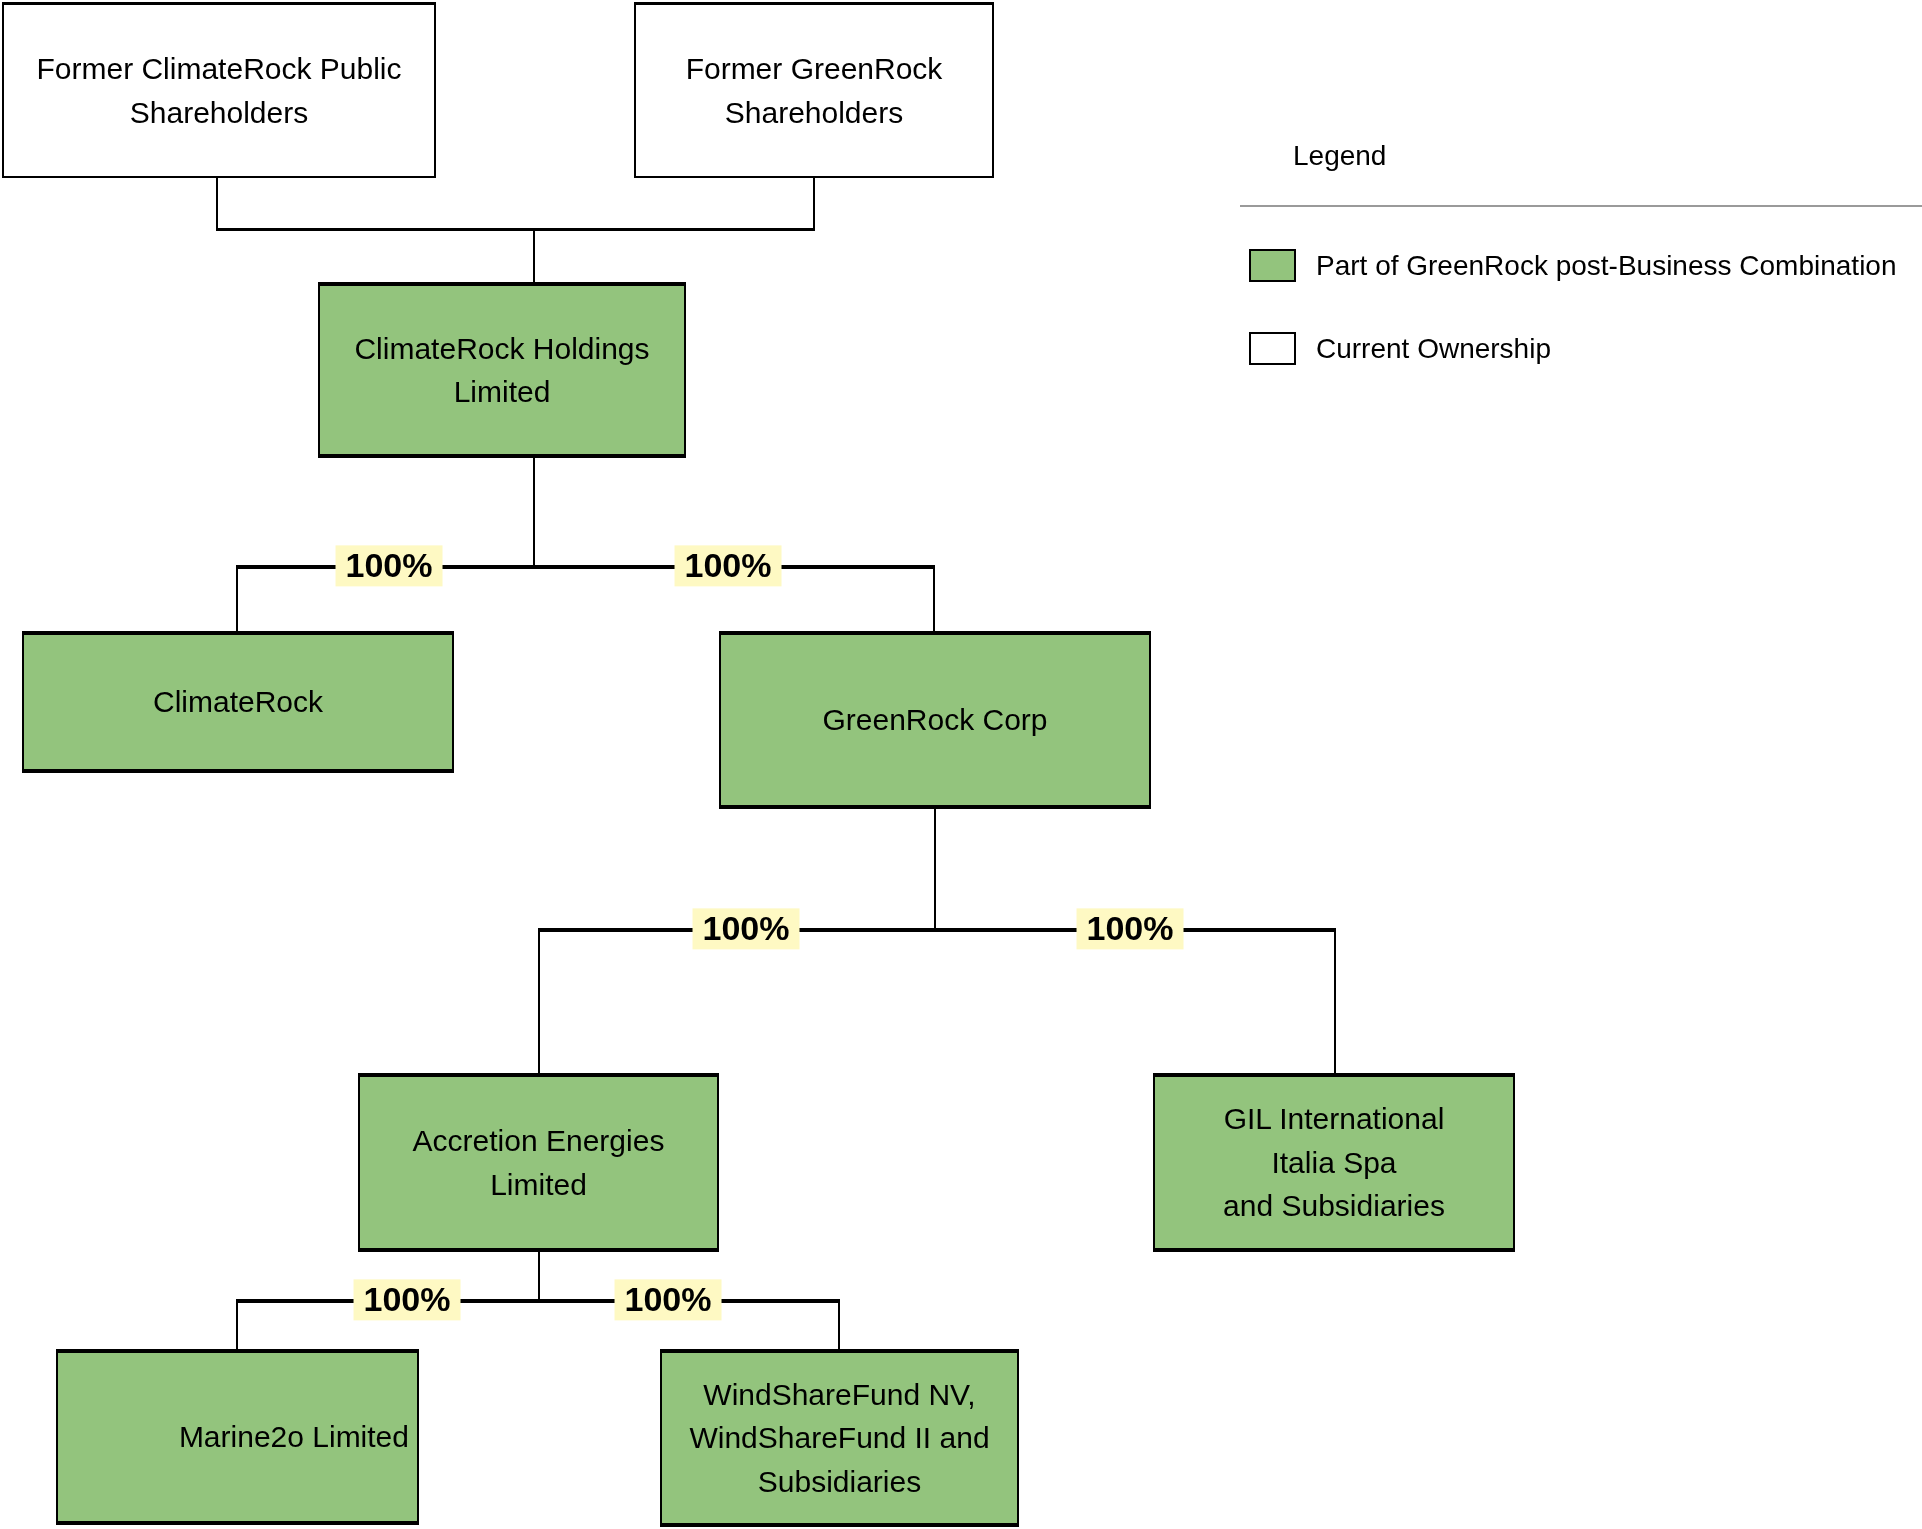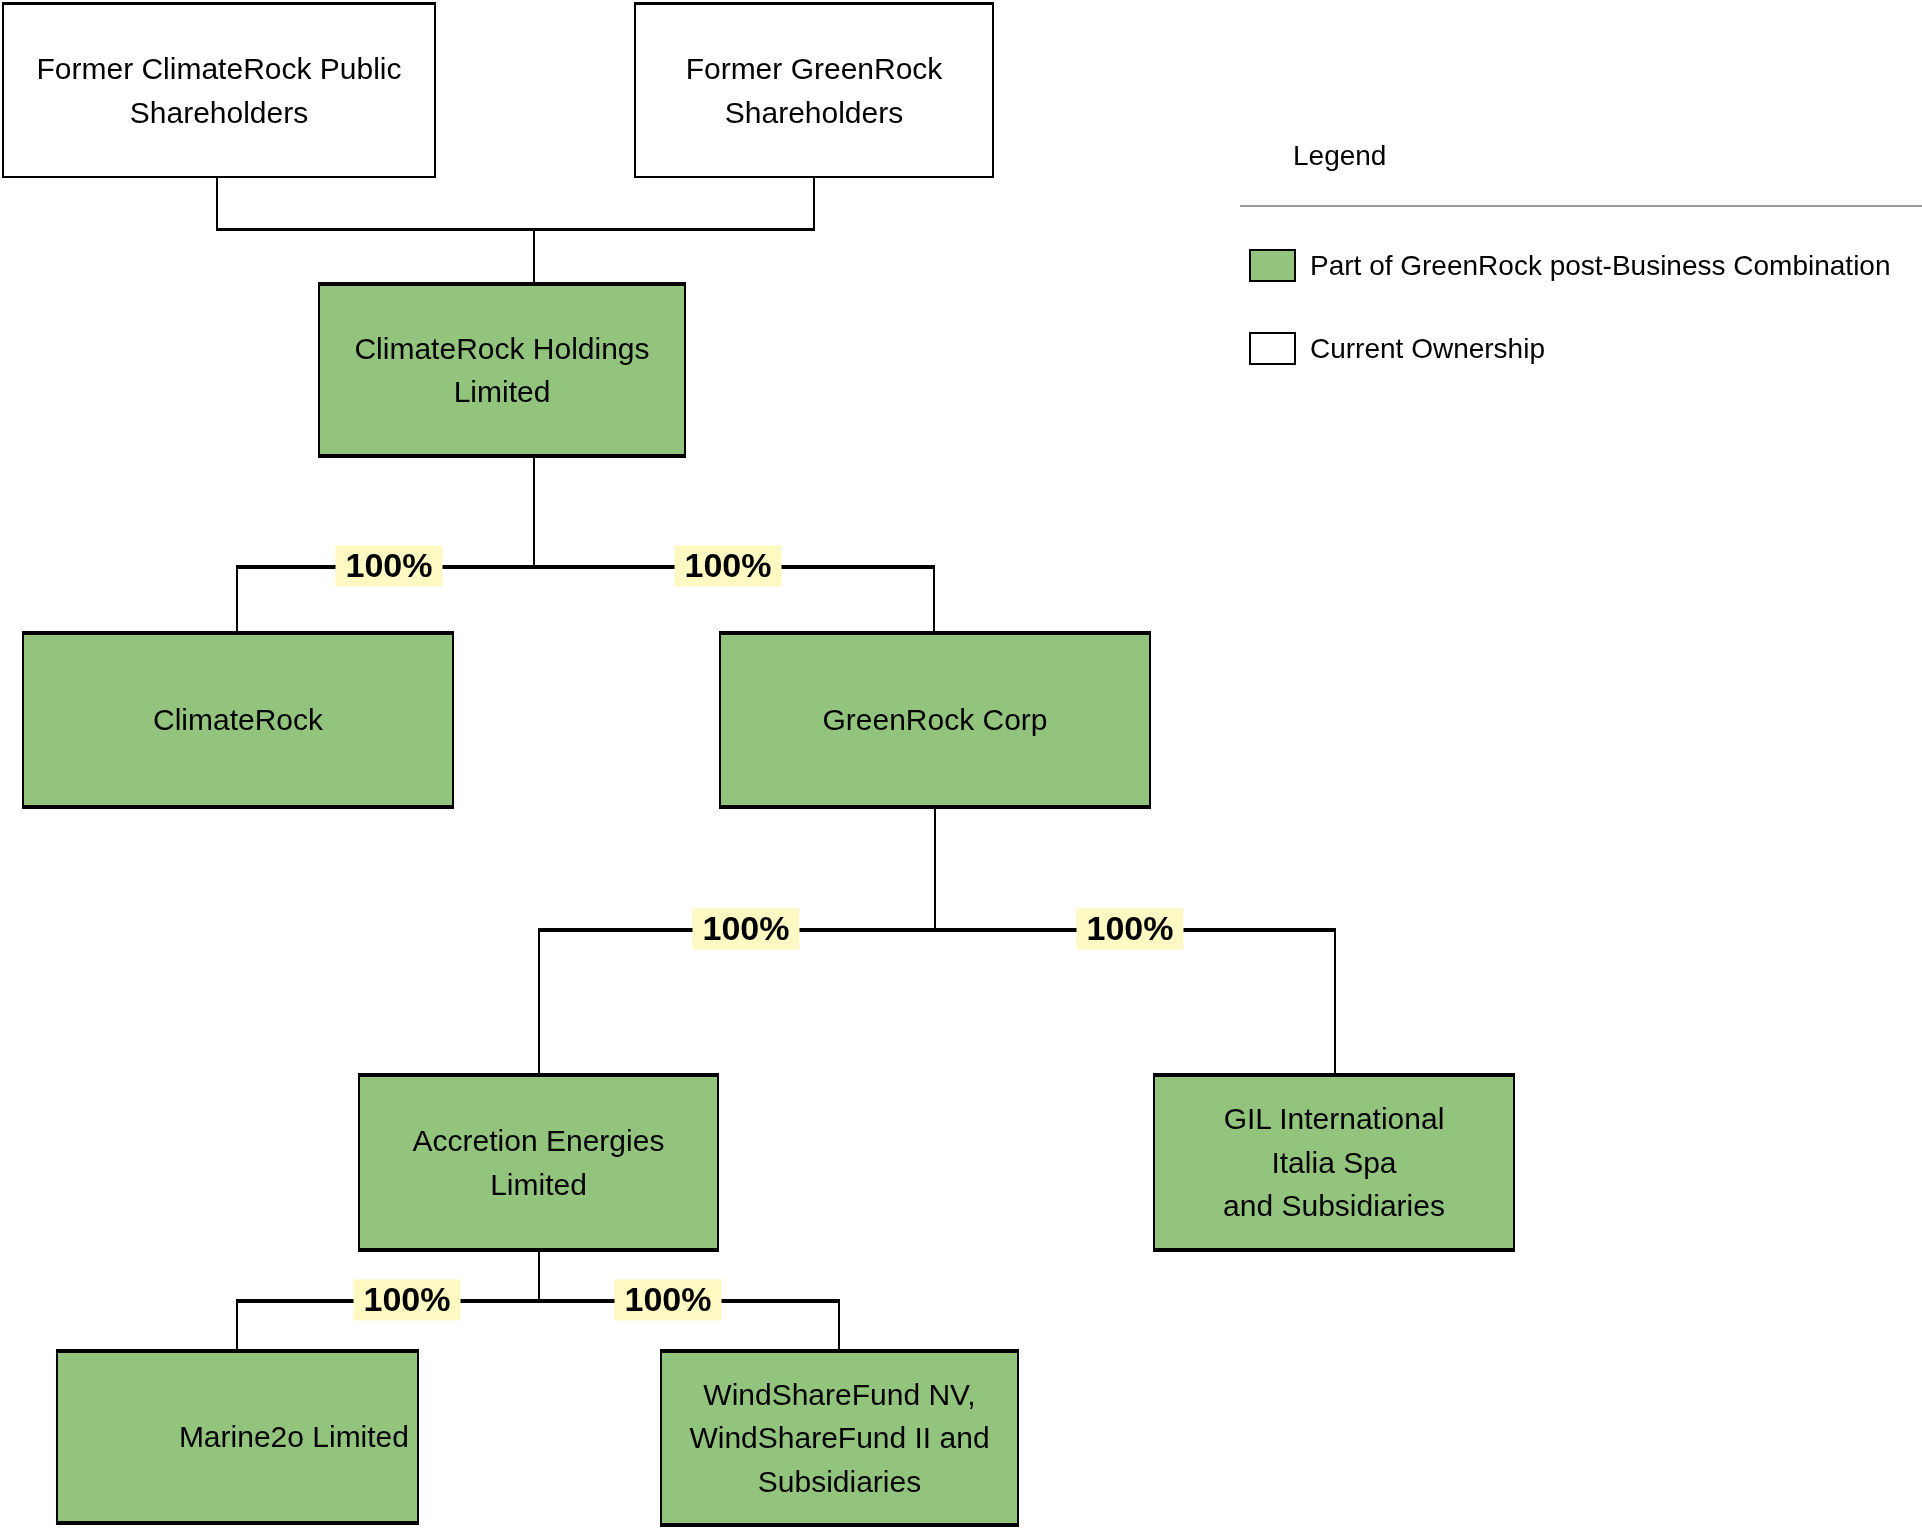--- a/index.html
+++ b/index.html
@@ -67,21 +67,21 @@
     top: 205px;
     width: 682px;
     height: 2px;
     background: #9a9a9a;
   }
   .legend-row {
     position: absolute;
     left: 1249px;
     display: flex;
     align-items: center;
-    gap: 14px;
+    gap: 20px;
     justify-content: flex-end;
   }
   .legend-row.row1 { top: 249px; }
   .legend-row.row2 { top: 332px; }
   .legend-swatch {
     box-sizing: border-box;
     width: 47px;
     height: 33px;
     border: 2px solid #000000;
     flex: 0 0 auto;
@@ -129,21 +129,21 @@
 Shareholders</span>
   </div>
   <div class="node white" style="left:634px;  top:2px;    width:360px; height:176px;">
     <span class="node-label">Former GreenRock
 Shareholders</span>
   </div>
   <div class="node green" style="left:318px;  top:282px;  width:368px; height:176px;">
     <span class="node-label">ClimateRock Holdings
 Limited</span>
   </div>
-  <div class="node green" style="left:22px;   top:631px;  width:432px; height:178px;">
+  <div class="node green" style="left:22px;   top:631px;  width:432px; height:142px;">
     <span class="node-label">ClimateRock</span>
   </div>
   <div class="node green" style="left:719px;  top:631px;  width:432px; height:178px;">
     <span class="node-label">GreenRock Corp</span>
   </div>
   <div class="node green" style="left:358px;  top:1073px; width:361px; height:179px;">
     <span class="node-label">Accretion Energies
 Limited</span>
   </div>
   <div class="node green" style="left:1153px; top:1073px; width:362px; height:179px;">

